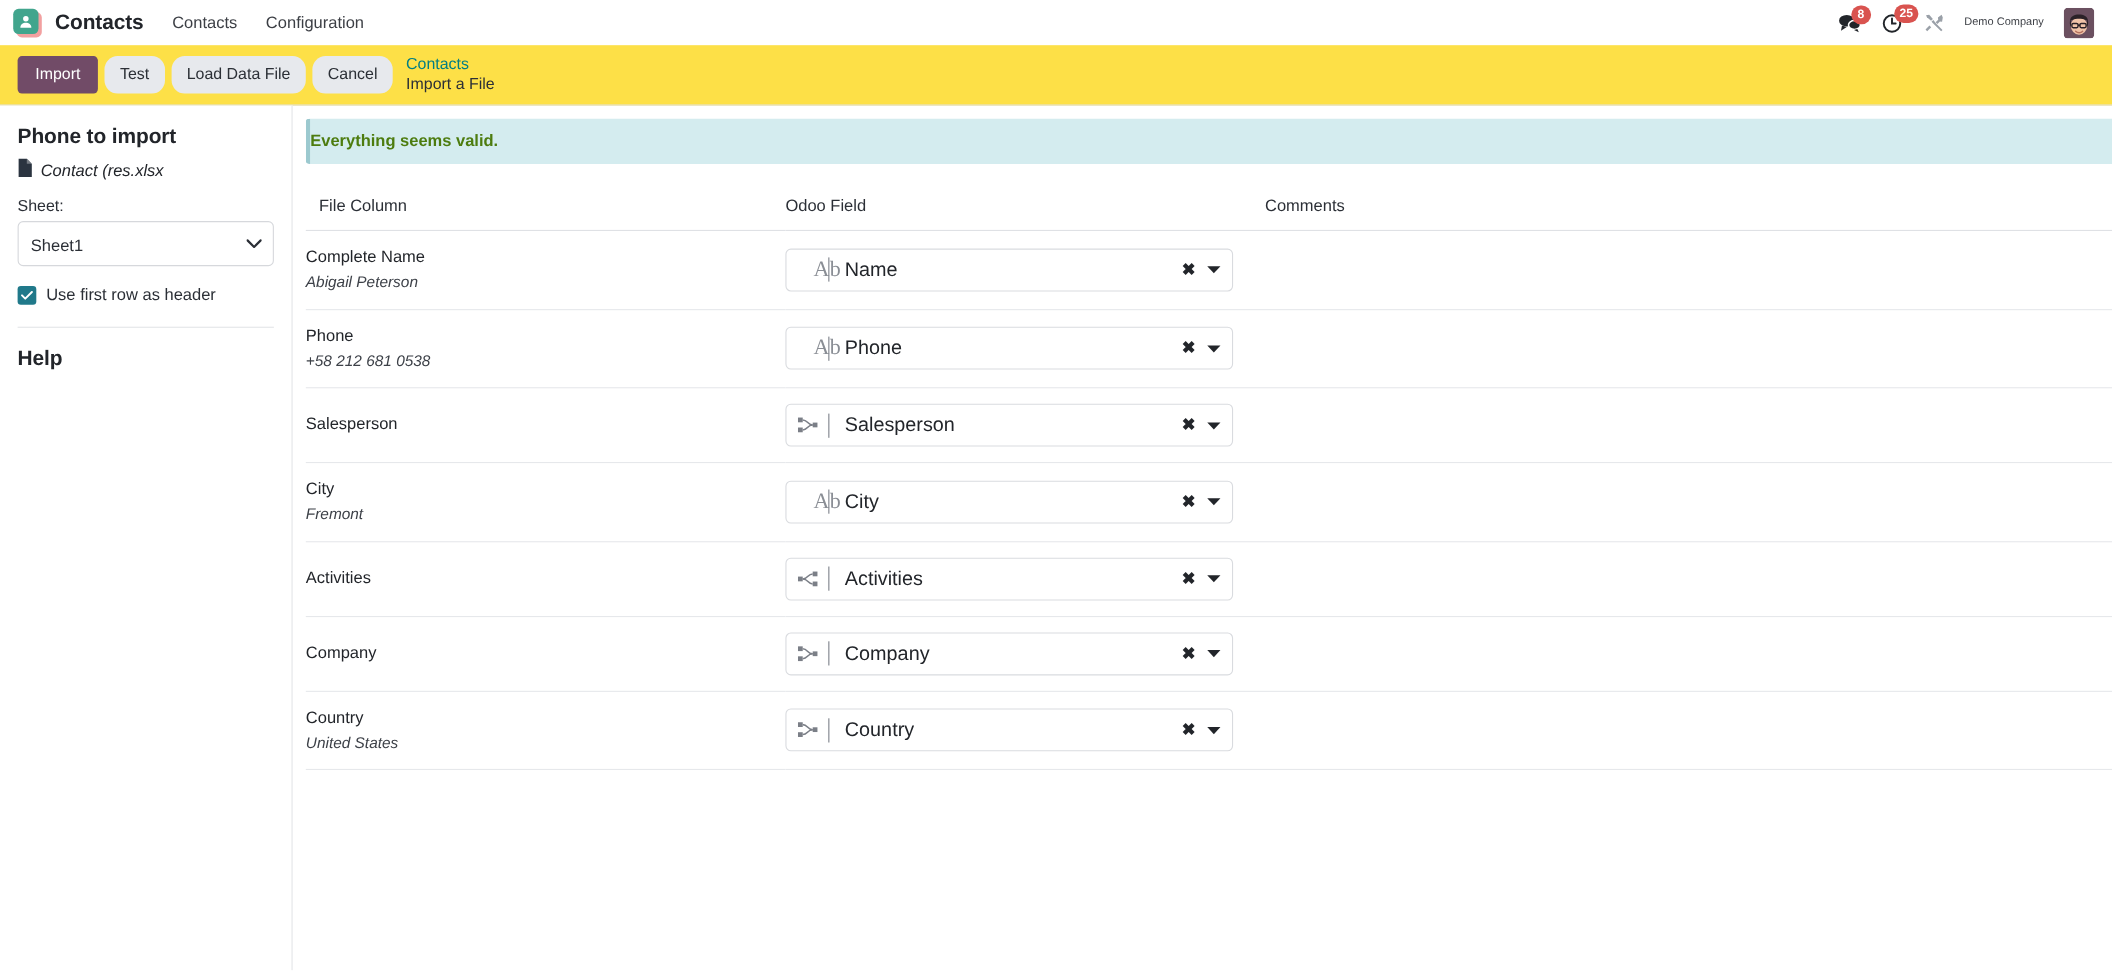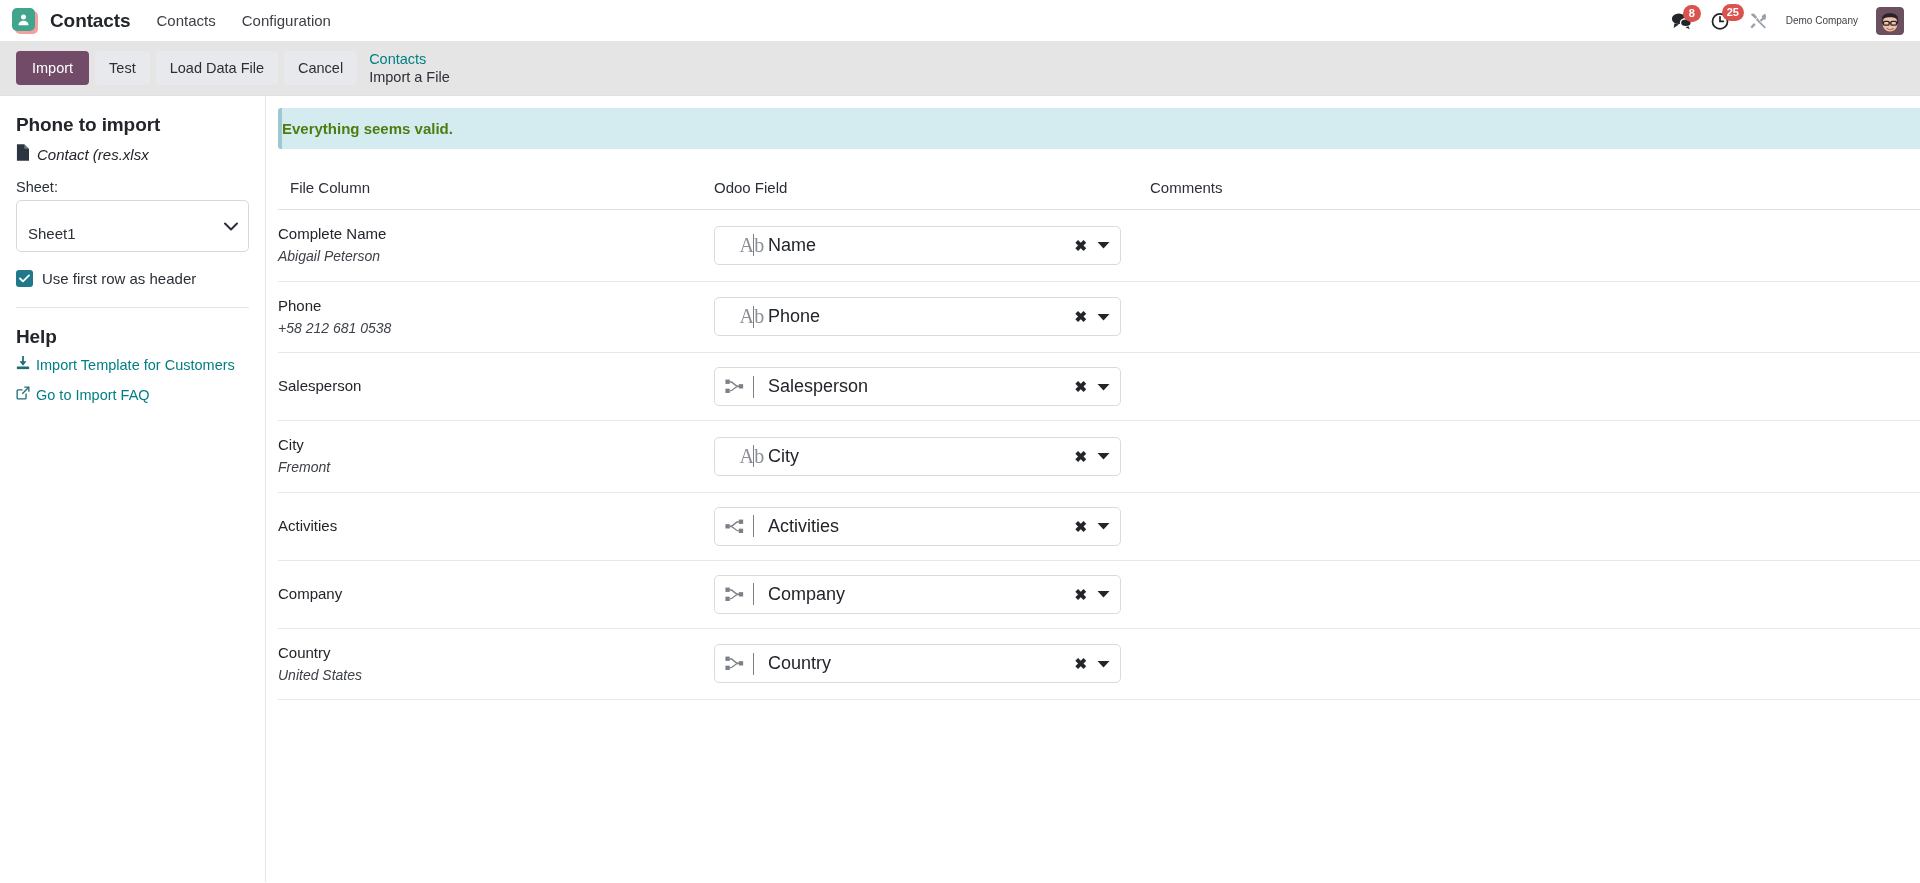--- a/index.html
+++ b/index.html
@@ -78,21 +78,21 @@
     overflow: hidden; display: block; flex: 0 0 auto;
   }
   .avatar svg { display: block; width: 28px; height: 28px; }
 
   
   .control-panel {
     height: 55px;
     display: flex;
     align-items: center;
     padding: 0 0 0 16px;
-    background: #e5e5e5;
+    background: #fde047;
     border-bottom: 1px solid #dfe1e5;
   }
   .btn {
     font-family: "Liberation Sans", sans-serif;
     font-size: 14.5px;
     line-height: 1;
     border: none;
     border-radius: 4px;
     padding: 10px 14px;
     cursor: pointer;
@@ -100,20 +100,21 @@
   }
   .btn-primary {
     background: #714b67;
     color: #ffffff;
     font-weight: 400;
     padding: 10px 16px;
   }
   .btn-secondary {
     background: #e7e9ed;
     color: #2b2f36;
+    border-radius: 12px;
   }
   .btn + .btn { margin-left: 6px; }
 
   .breadcrumb {
     margin-left: 12px;
     line-height: 1.25;
     font-size: 14.5px;
   }
   .breadcrumb .crumb-parent { color: #017e84; display: block; cursor: pointer; }
   .breadcrumb .crumb-current { color: #2b2f36; display: block; }
@@ -158,21 +159,21 @@
   select.sheet-select {
     appearance: none;
     -webkit-appearance: none;
     width: 100%;
     font-family: "Liberation Sans", sans-serif;
     font-size: 15px;
     color: #2b2f36;
     background: #ffffff;
     border: 1px solid #d6d8dc;
     border-radius: 5px;
-    padding: 24px 30px 9px 11px;
+    padding: 13px 30px 9px 11px;
     cursor: pointer;
   }
   .select-wrap .chev {
     position: absolute;
     right: 11px; top: 50%;
     transform: translateY(-50%);
     pointer-events: none;
   }
   .check-row {
     display: flex; align-items: center; gap: 9px;
@@ -425,41 +426,20 @@
           <path d="M1 5 L4.3 8.3 L11 1.6"></path>
         </svg>
       </span>
       <label>Use first row as header</label>
     </div>
 
     <hr>
 
     <h2>Help</h2>
 
-    <div class="help-links">
-      <a>
-        <span>
-          <svg width="14" height="14" viewBox="0 0 16 16" fill="#1d6e73" aria-hidden="true">
-            <path d="M7 0 h2 v6 h3 L8 11 L4 6 h3 Z"></path>
-            <path d="M1 12 h14 v3 H1 Z"></path>
-          </svg>
-        </span>
-        <span>Import Template for Customers</span>
-      </a>
-      <a>
-        <span>
-          <svg width="14" height="14" viewBox="0 0 16 16" fill="none" stroke="#1d6e73" stroke-width="1.5" aria-hidden="true">
-            <path d="M11.5 8.5 v5.2 a1 1 0 0 1 -1 1 H2.3 a1 1 0 0 1 -1 -1 V5.5 a1 1 0 0 1 1 -1 H7.5"></path>
-            <path d="M9.5 1.3 H14.7 V6.5"></path>
-            <path d="M14.5 1.5 L7.2 8.8"></path>
-          </svg>
-        </span>
-        <span>Go to Import FAQ</span>
-      </a>
-    </div>
   </div>
 
   <div class="main">
 
     <div class="alert">Everything seems valid.</div>
 
     <table class="import-table">
       <thead>
         <tr>
           <th class="col-file">File Column</th>

